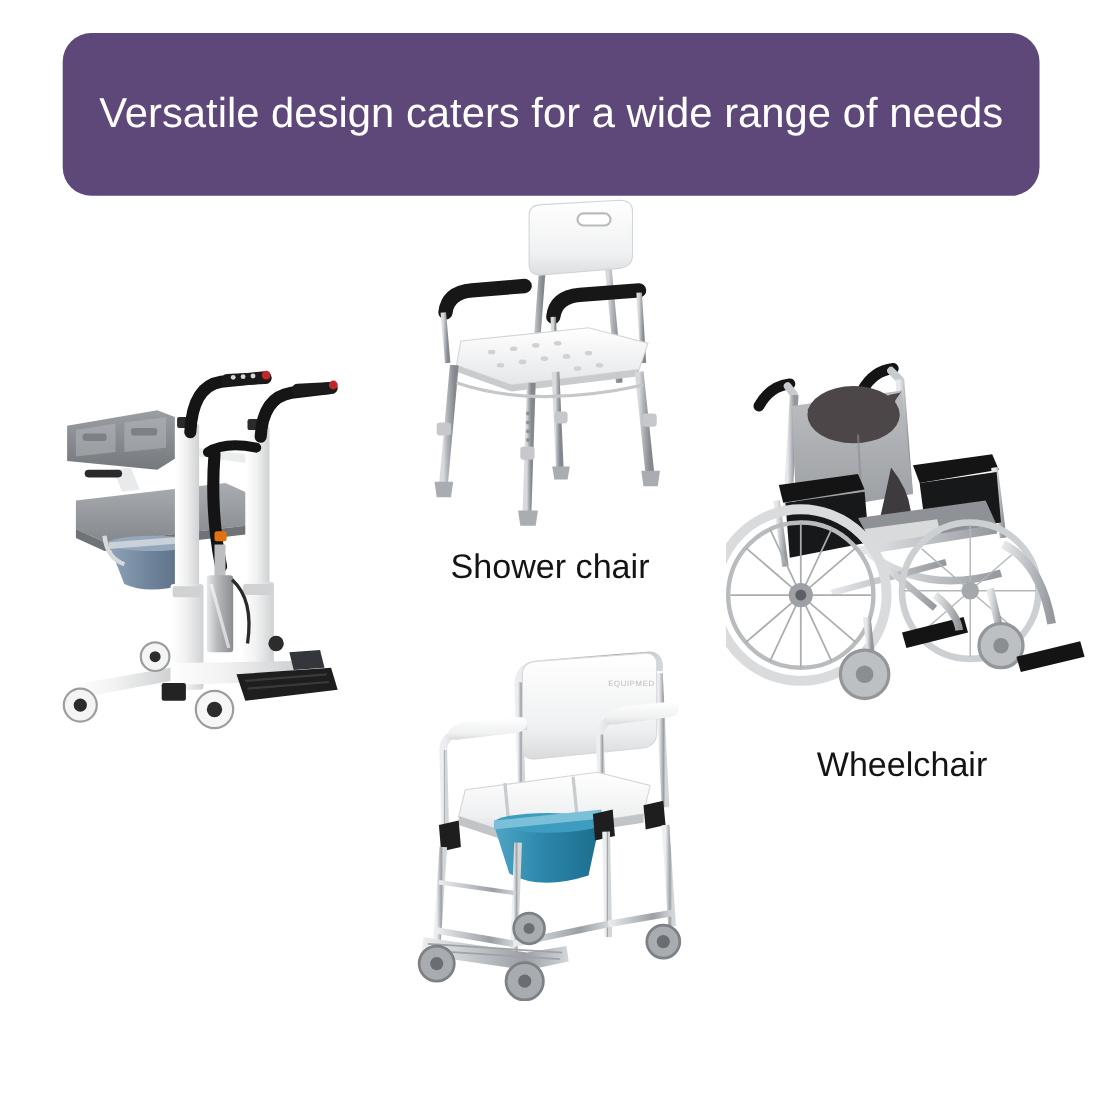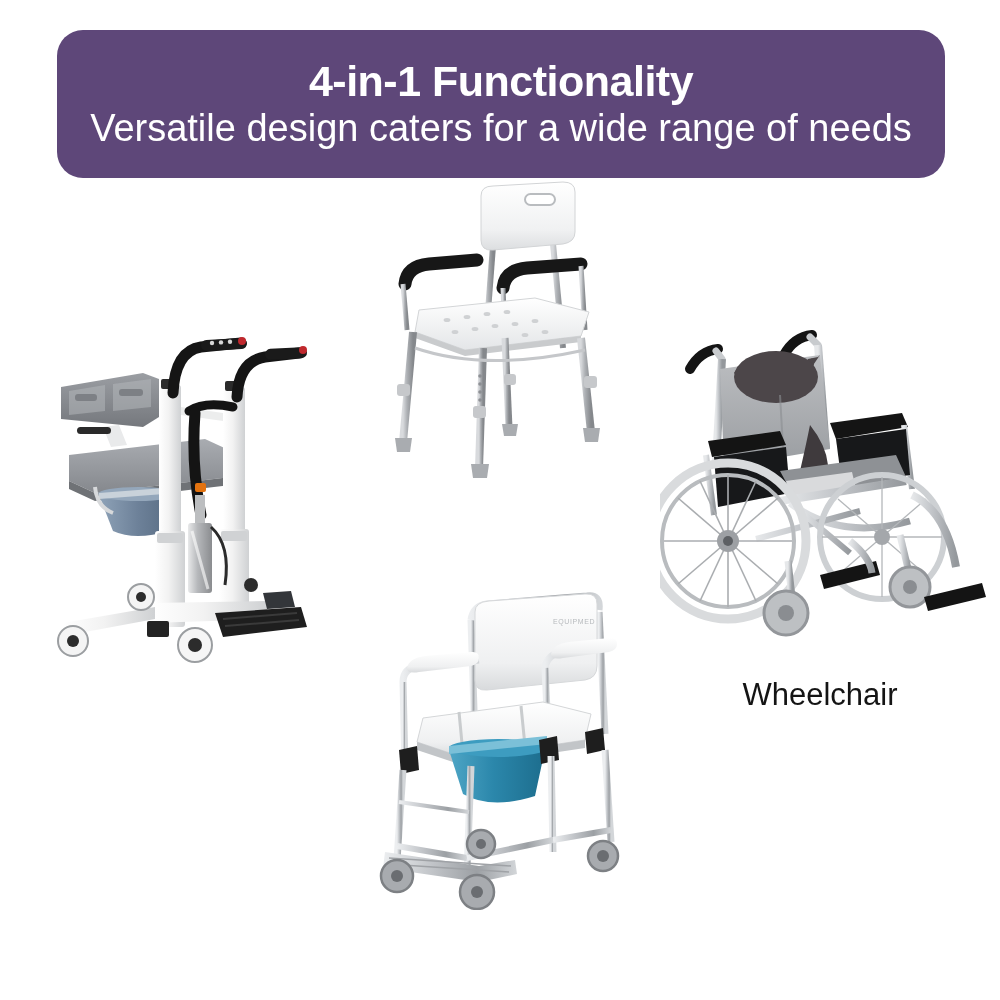--- a/index.html
+++ b/index.html
@@ -72,21 +72,20 @@
   #fig-wheelchair    { left: 660px; top: 325px; width: 340px; height: 320px; }
   #fig-commode-chair { left: 375px; top: 590px; width: 260px; height: 320px; }
   .product-figure svg { display: block; width: 100%; height: 100%; }
 </style>
 </head>
 <body>
 
 <div id="page">
 
   <div id="banner">
-    <div id="banner-title">4-in-1 Functionality</div>
     <div id="banner-subtitle">Versatile design caters for a wide range of needs</div>
   </div>
 
   <div class="product-figure" id="fig-transfer-lift">
     <svg viewBox="0 0 300 330" xmlns="http://www.w3.org/2000/svg">
       <defs>
         <linearGradient id="tlWhite" x1="0" y1="0" x2="1" y2="0">
           <stop offset="0" stop-color="#ffffff"></stop>
           <stop offset="0.45" stop-color="#f2f2f2"></stop>
           <stop offset="1" stop-color="#cfd1d3"></stop>
@@ -482,17 +481,18 @@
         <circle cx="106" cy="254" r="5" fill="#6a6d71"></circle>
         <circle cx="102" cy="302" r="17" fill="#a8abaf" stroke="#7d8084" stroke-width="2.5"></circle>
         <circle cx="102" cy="302" r="6" fill="#6a6d71"></circle>
         <circle cx="228" cy="266" r="15" fill="#a8abaf" stroke="#7d8084" stroke-width="2.5"></circle>
         <circle cx="228" cy="266" r="6" fill="#6a6d71"></circle>
       </g>
     </svg>
   </div>
 
 
+  <div class="product-label" id="label-shower-chair">Shower chair</div>
 
   <div class="product-label" id="label-wheelchair">Wheelchair</div>
 
 
 </div>
 
 </body></html>

